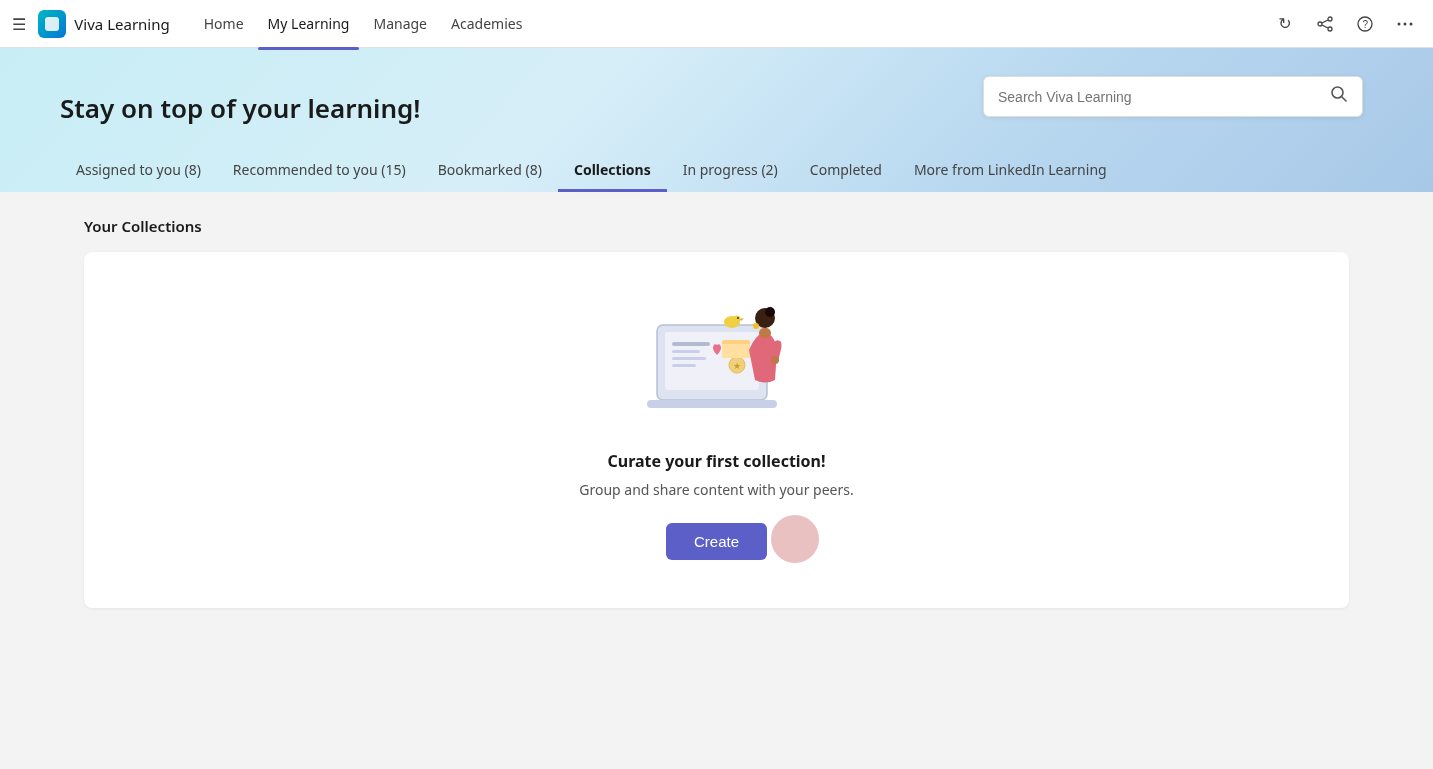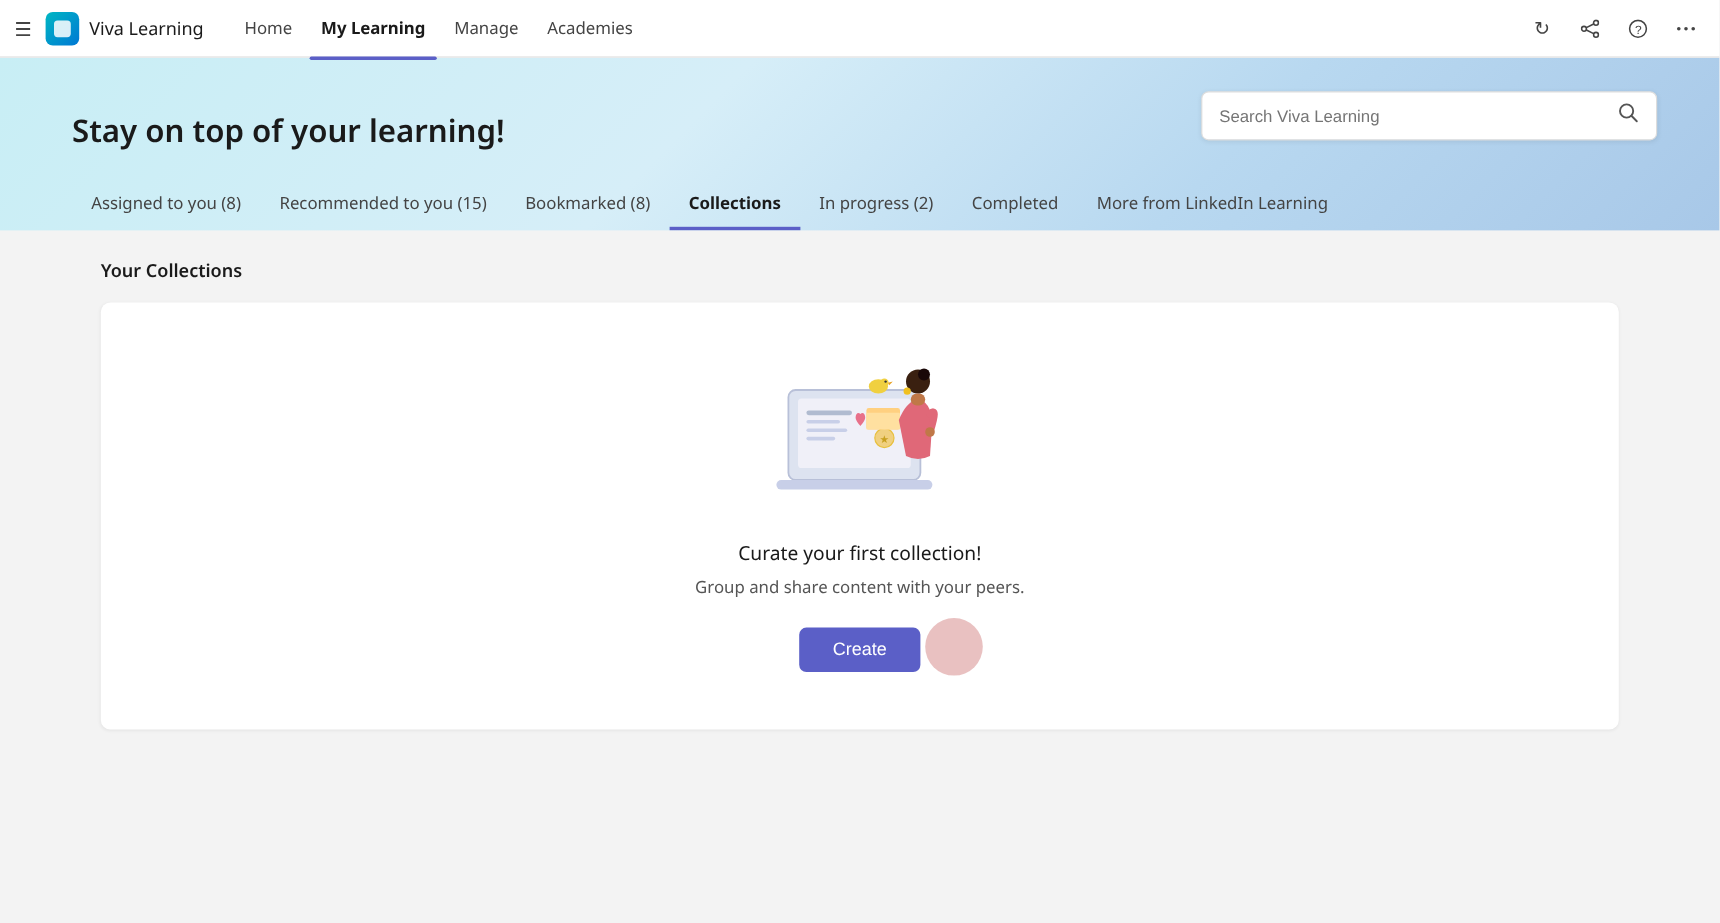--- a/index.html
+++ b/index.html
@@ -28,21 +28,21 @@
       background: #fff;
       border-radius: 3px;
       opacity: 0.85;
     }
     .app-name { font-weight: 400; font-size: 15px; color: #1a1a1a; margin-right: 24px; }
     .nav-links { display: flex; gap: 4px; }
     .nav-link {
       font-size: 14px; color: #444; padding: 4px 10px; cursor: pointer; border-radius: 4px;
       text-decoration: none; position: relative;
     }
-    .nav-link.active { color: #1a1a1a; font-weight: 700; }
+    .nav-link.active { color: #1a1a1a; font-weight: 400; }
     .nav-link.active::after {
       content: '';
       position: absolute;
       bottom: -13px;
       left: 0; right: 0;
       height: 3px;
       background: #5b5fc7;
       border-radius: 2px;
     }
     .top-bar-right {
@@ -58,21 +58,21 @@
     
     .hero {
       background: linear-gradient(135deg, #c8eef5 0%, #d6eef8 40%, #b8d8f0 70%, #a8c8e8 100%);
       padding: 42px 60px 0 60px;
       position: relative;
       overflow: hidden;
     }
     .hero-title { font-size: 26px; font-weight: 600; color: #1a1a1a; margin-bottom: 24px; }
     .search-bar {
       position: absolute;
-      top: 28px; right: 52px;
+      top: 28px; right: 70px;
       display: flex; align-items: center;
       background: #fff;
       border-radius: 6px;
       padding: 8px 14px;
       width: 380px;
       border: 1px solid #ddd;
       box-shadow: 0 1px 4px rgba(0,0,0,0.08);
     }
     .search-input {
       border: none; outline: none; font-size: 14px; color: #666; flex: 1;
@@ -110,21 +110,21 @@
       box-shadow: 0 1px 3px rgba(0,0,0,0.06);
     }
 
     
     .illustration {
       width: 160px; height: 130px;
       margin-bottom: 20px;
       position: relative;
     }
 
-    .card-title { font-size: 16px; font-weight: 400; color: #1a1a1a; margin-bottom: 8px; }
+    .card-title { font-size: 16px; font-weight: 700; color: #1a1a1a; margin-bottom: 8px; }
     .card-subtitle { font-size: 14px; color: #555; margin-bottom: 24px; }
 
     .create-btn {
       background: #5b5fc7;
       color: #fff;
       border: none;
       border-radius: 6px;
       padding: 10px 28px;
       font-size: 15px;
       font-weight: 500;

